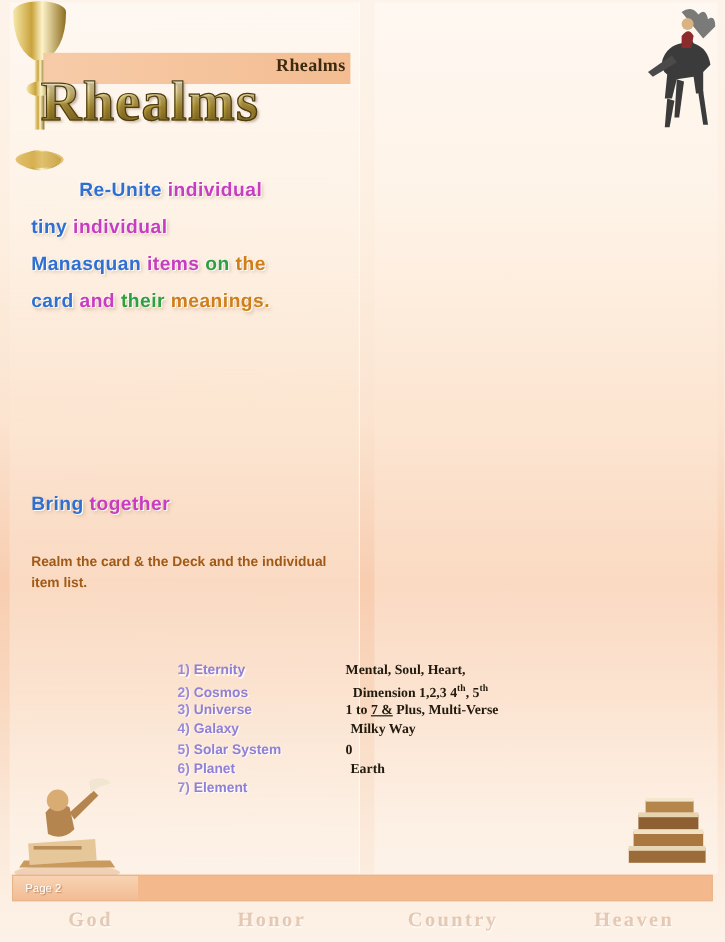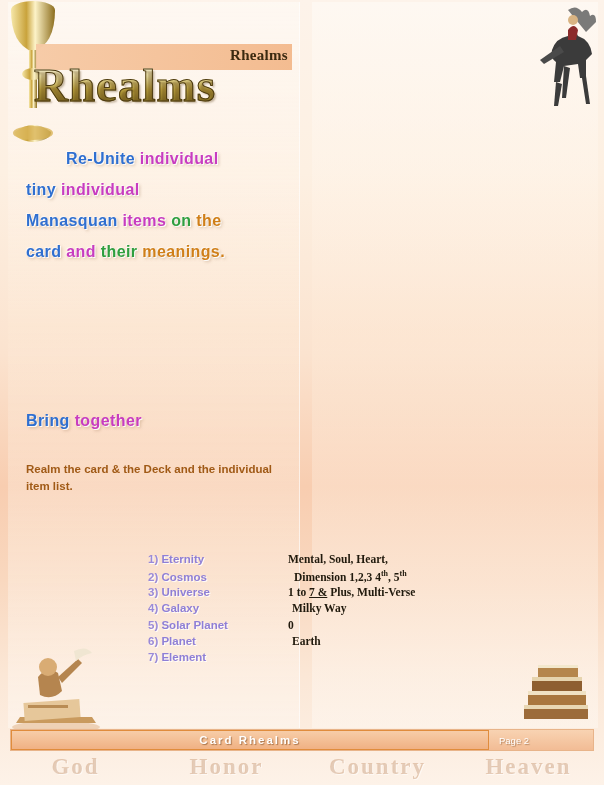--- a/index.html
+++ b/index.html
@@ -221,21 +221,21 @@
     left: 0; bottom: 0;
     width: 604px; height: 36px;
     display: flex;
     align-items: center;
   }
   .wm {
     flex: 1 1 0;
     text-align: center;
     font-family: "Liberation Serif", serif;
     font-weight: bold;
-    font-size: 23px;
+    font-size: 17px;
     letter-spacing: 2px;
     color: rgba(193,141,101,.42);
     text-shadow: 1px 1px 0 rgba(255,255,255,.55);
   }
 </style>
 </head>
 <body>
 
 <div id="page">
 
@@ -326,36 +326,33 @@
     </div>
     <div class="row">
       <div class="term"><span class="num">3)</span> <span>Universe</span></div>
       <div class="val">1 to <span class="u">7 &amp;</span> Plus, Multi-Verse</div>
     </div>
     <div class="row">
       <div class="term"><span class="num">4)</span> <span>Galaxy</span></div>
       <div class="val indent2">Milky Way</div>
     </div>
     <div class="row">
-      <div class="term"><span class="num">5)</span> <span>Solar Planet</span></div>
+      <div class="term"><span class="num">5)</span> <span>Solar System</span></div>
       <div class="val">0</div>
     </div>
     <div class="row">
       <div class="term"><span class="num">6)</span> <span>Planet</span></div>
       <div class="val indent2">Earth</div>
     </div>
     <div class="row">
       <div class="term"><span class="num">7)</span> <span>Element</span></div>
     </div>
   </div>
 
   <div id="footer-bar">
-    <div id="footer-left">
-      <span id="footer-title">Card Rhealms</span>
-    </div>
     <div id="footer-right">
       <span id="footer-page">Page 2</span>
     </div>
   </div>
 
   <div id="watermarks">
     <div class="wm">God</div>
     <div class="wm">Honor</div>
     <div class="wm">Country</div>
     <div class="wm">Heaven</div>

